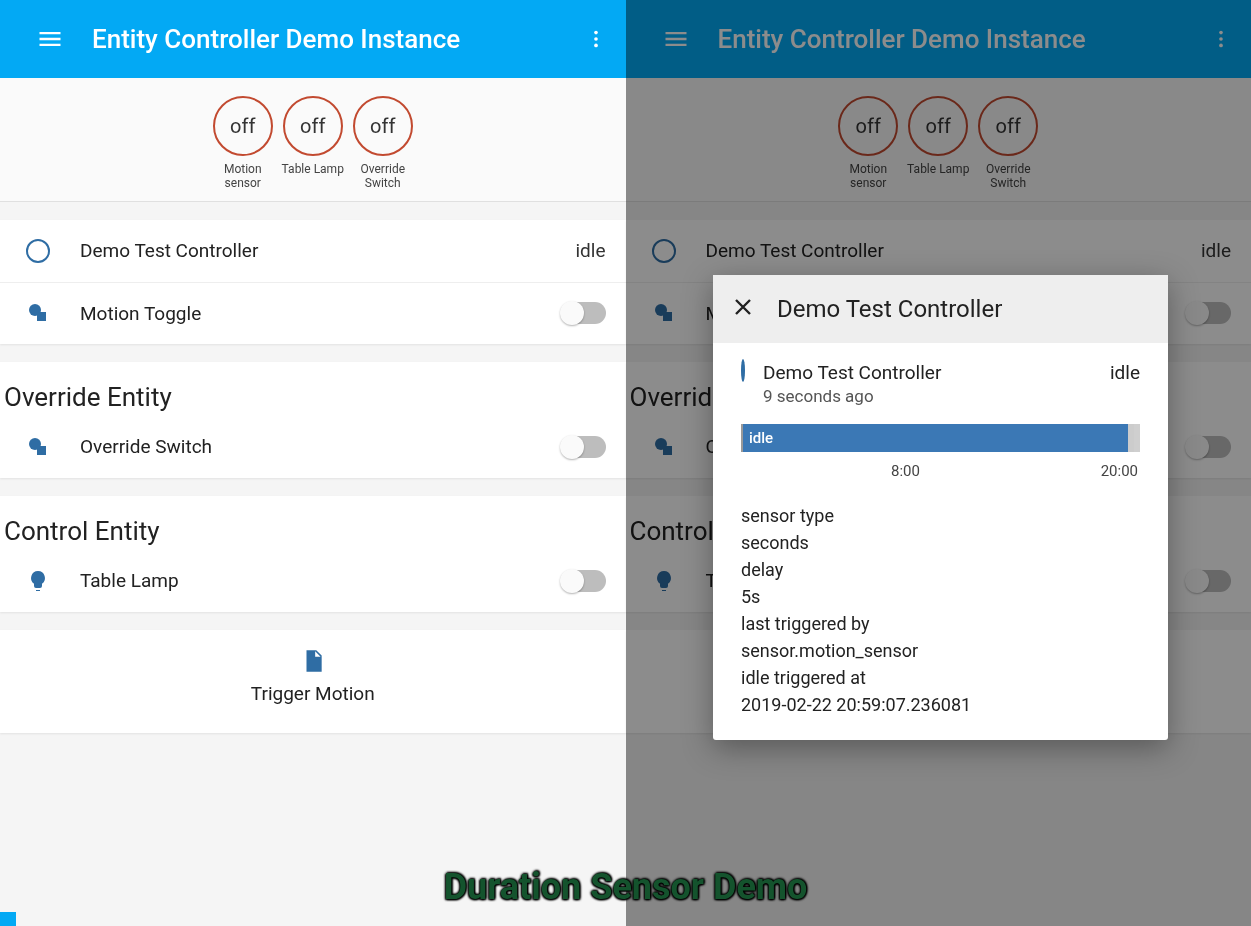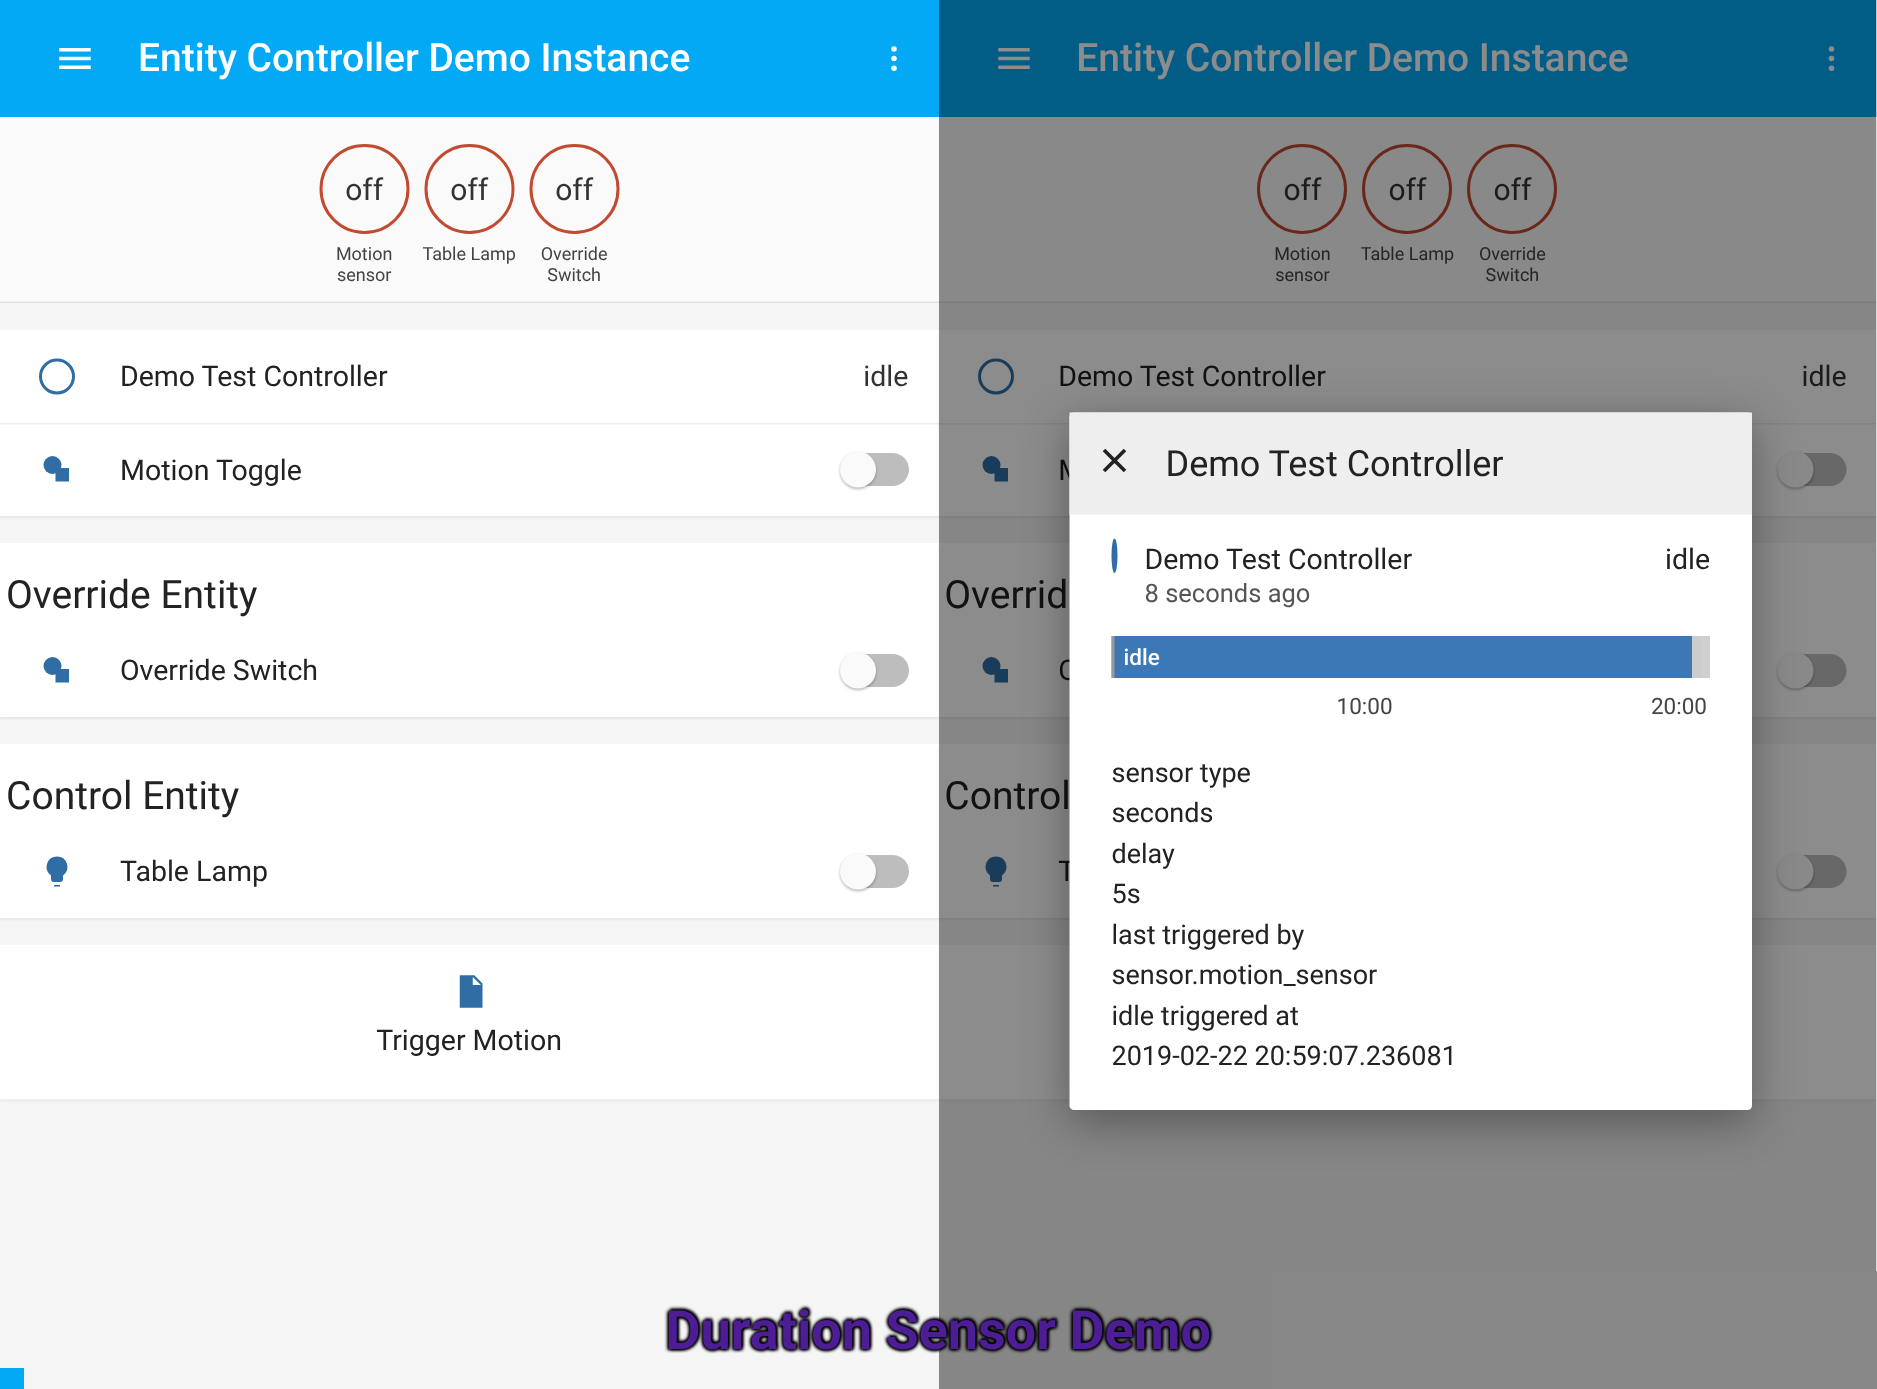--- a/index.html
+++ b/index.html
@@ -112,21 +112,21 @@
   }
   .histbar-axis{ display:flex; justify-content:space-between; font-size:15px; color:#444; margin-top:10px; padding: 0 2px 0 150px;}
   .attr-table{ margin-top:22px; }
   .attr-row{ display:flex; justify-content:space-between; font-size:18px; color:#222; line-height:1.5;flex-direction:column;}
 
   .caption{
     position:absolute;
     left:0; right:0; bottom:18px;
     text-align:center;
     font-size:36px; font-weight:700;
-    color:#4c1d95;
+    color:#14532d;
     text-shadow: 0 0 3px #000, 1px 1px 2px #000, -1px 1px 2px #000, 1px -1px 2px #000;
     z-index:30;
     pointer-events:none;
   }
   .tiny-blue{
     position:absolute; left:0; bottom:0; width:16px; height:14px; background:#03a9f4; z-index:30;
   }
 </style>
 </head>
 <body>
@@ -327,28 +327,28 @@
           <path d="M5 5l14 14M19 5L5 19" stroke="#222" stroke-width="2.4"></path>
         </svg>
     </span>
     <span class="dialog-title">Demo Test Controller</span>
   </div>
   <div class="dialog-body">
     <div class="dialog-row1">
       <span><span class="circle-outline"></span></span>
       <span style="flex:1 0 auto; max-width:260px;">
         <div class="name">Demo Test Controller</div>
-        <div class="sub">8 seconds ago</div>
+        <div class="sub">9 seconds ago</div>
       </span>
       <span class="state">idle</span>
     </div>
     <div class="histbar">
       <div class="histbar-track">idle</div>
       <div class="histbar-axis">
-        <span>10:00</span>
+        <span>8:00</span>
         <span>20:00</span>
       </div>
     </div>
     <div class="attr-table">
       <div class="attr-row">
           <span>sensor type</span>
           <span>seconds</span>
         </div>
       <div class="attr-row">
           <span>delay</span>

